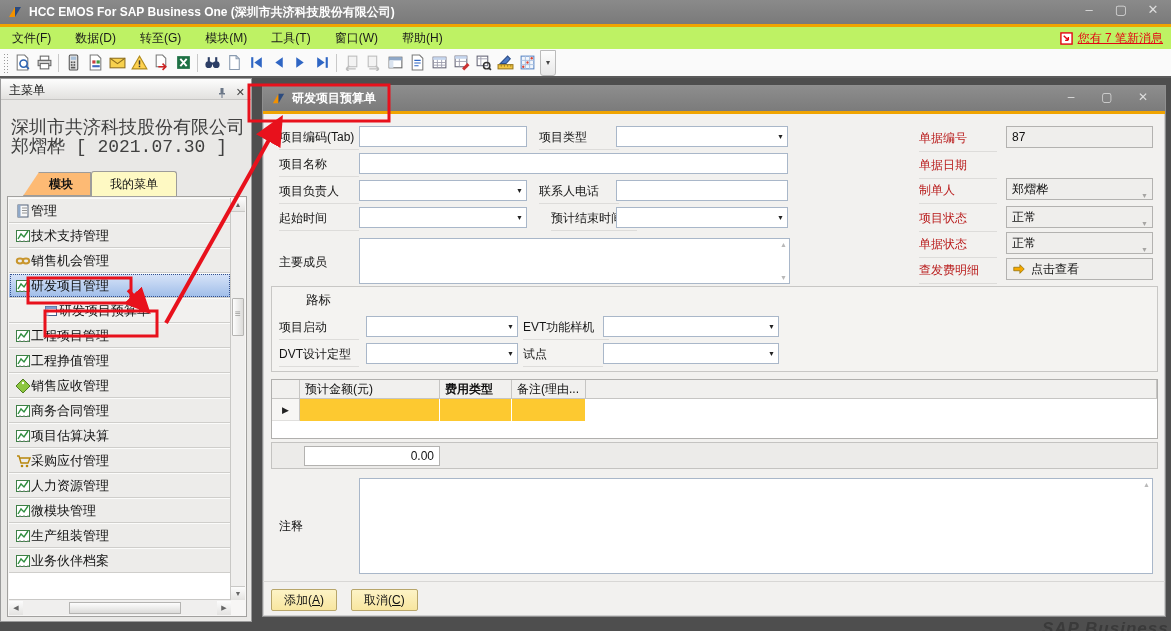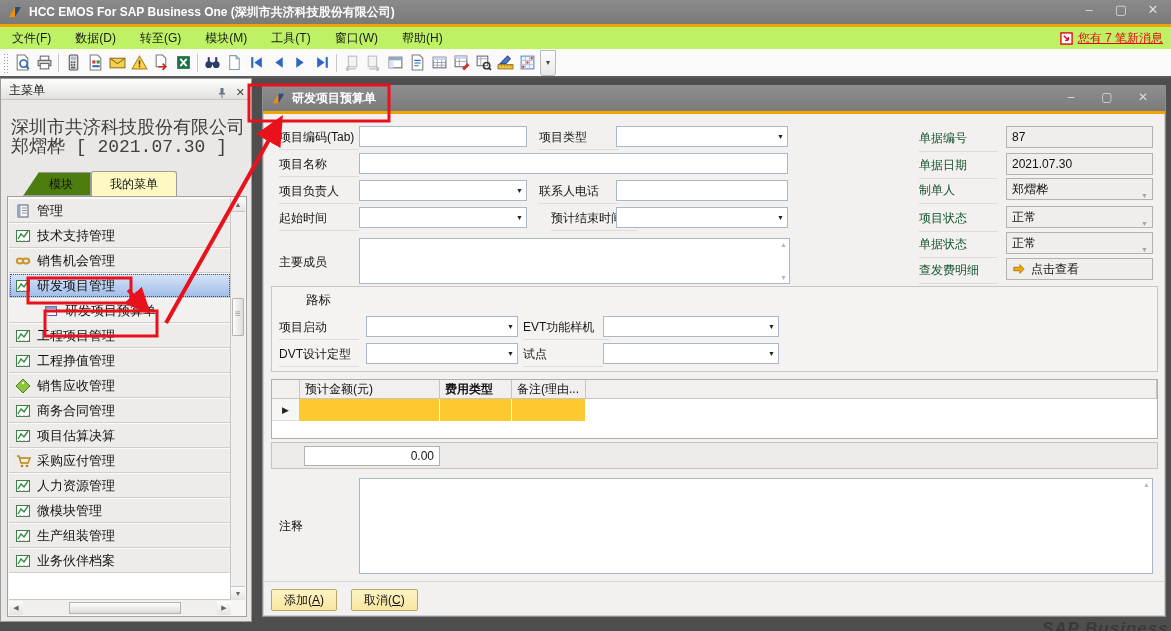--- a/index.html
+++ b/index.html
@@ -25,25 +25,25 @@
   .tb-overflow{width:14px;height:24px;background:linear-gradient(#fdfdfd,#e8e8e8);border:1px solid #bbb;border-radius:0 0 3px 3px;margin-left:2px;display:flex;flex-direction:column;align-items:center;justify-content:center;font-size:8px;color:#444;line-height:4px;}
   
   .sidebar{position:absolute;left:0;top:78px;width:252px;height:544px;background:#e9e8e6;border:1px solid #9a9a9a;box-sizing:border-box;}
   .sb-head{height:20px;background:linear-gradient(#fdfdfd,#e2e1df);border-bottom:1px solid #c6c5c3;display:flex;align-items:flex-end;padding:0 4px 0 8px;}
   .sb-head .t{flex:1;}
   .sb-head svg{width:12px;height:12px;margin-right:8px;}
   .sb-x{color:#444;font-size:11px;margin-right:2px;}
   .sb-co{position:absolute;left:10px;top:40px;line-height:19px;font-size:18px;color:#404040;font-family:Liberation Mono, monospace;}
   .tabs{position:absolute;left:22px;top:92px;height:25px;display:flex;align-items:flex-end;}
   .tab{height:24px;line-height:24px;padding:0 18px;border:1px solid #9d9c9a;border-bottom:none;background:#fef9c3;}
-  .tab.active{background:#4d7c0f;font-weight:normal;clip-path:polygon(0 100%,16px 0,100% 0,100% 100%);padding-left:26px;border:none;box-shadow:inset 0 0 0 1px #9d9c9a;}
+  .tab.active{background:#fdba74;font-weight:bold;clip-path:polygon(0 100%,16px 0,100% 0,100% 100%);padding-left:26px;border:none;box-shadow:inset 0 0 0 1px #9d9c9a;}
   .tab.idle{border-radius:3px 3px 0 0;}
   .list-box{position:absolute;left:6px;top:117px;width:240px;height:421px;background:#f7f6f5;border:1px solid #a2a19f;box-sizing:border-box;}
   .list-items{position:absolute;left:1px;top:1px;right:15px;bottom:16px;overflow:hidden;background:#fff;}
-  .sb-item{height:25px;display:flex;align-items:center;gap:6px;padding-left:6px;background:#edecea;border-bottom:1px solid #cfcecb;border-top:1px solid #fbfbfa;box-sizing:border-box;font-size:13px;}
+  .sb-item{height:25px;display:flex;align-items:center;padding-left:6px;background:#edecea;border-bottom:1px solid #cfcecb;border-top:1px solid #fbfbfa;box-sizing:border-box;font-size:13px;}
   .sb-item svg{width:16px;height:16px;flex:0 0 16px;}
   .sb-item.sub{padding-left:34px;background:#f2f1ef;}
   .sb-item.sel{background:linear-gradient(#d8e4f8,#9fbde9);outline:1px dotted #33508e;outline-offset:-2px;}
   .vscroll{position:absolute;right:1px;top:1px;width:14px;bottom:16px;background:#f0efee;border-left:1px solid #c9c8c6;}
   .vs-btn{height:13px;display:flex;align-items:center;justify-content:center;font-size:7px;color:#666;background:linear-gradient(#fcfcfc,#e4e3e1);border-bottom:1px solid #c9c8c6;}
   .vs-btn.dn{position:absolute;bottom:0;left:0;right:0;border-top:1px solid #c9c8c6;border-bottom:none;}
   .vs-thumb{position:absolute;left:1px;right:1px;top:100px;height:36px;background:linear-gradient(90deg,#fdfdfd,#dcdbd9);border:1px solid #b5b4b2;border-radius:1px;}
   .vs-thumb:after{content:"≡";position:absolute;left:2px;top:9px;color:#9a9a98;font-size:10px;}
   .hscroll{position:absolute;left:1px;right:15px;bottom:1px;height:15px;background:#f0efee;border-top:1px solid #c9c8c6;}
   .hs-btn{position:absolute;top:1px;width:14px;bottom:0;display:flex;align-items:center;justify-content:center;font-size:7px;color:#666;background:linear-gradient(#fcfcfc,#e4e3e1);}
@@ -56,21 +56,21 @@
   .cw-body{position:absolute;left:0;top:28px;right:0;bottom:0;}
   .f-label{position:absolute;color:#151515;border-bottom:1px solid #dddcda;padding-bottom:3px;width:80px;}
   .f-label.nb{border-bottom:none;}
   .inp{position:absolute;height:21px;background:#fff;border:1px solid #a9b7c9;box-sizing:border-box;}
   .dd .arr{position:absolute;right:3px;top:6px;font-size:7px;color:#222;}
   .ta{position:absolute;background:#fff;border:1px solid #a9b7c9;box-sizing:border-box;}
   .ta .sup{position:absolute;right:2px;top:2px;font-size:7px;color:#b9b9b9;}
   .ta .sdn{position:absolute;right:2px;bottom:2px;font-size:7px;color:#b9b9b9;}
   
   .r-row{position:absolute;left:648px;width:248px;height:24px;}
-  .r-label{position:absolute;left:8px;top:4px;width:78px;border-bottom:1px solid #dddcda;padding-bottom:4px;color:#14532d;}
+  .r-label{position:absolute;left:8px;top:4px;width:78px;border-bottom:1px solid #dddcda;padding-bottom:4px;color:#b91c1c;}
   .r-field{position:absolute;left:95px;top:0;width:147px;height:22px;background:#efeeec;border:1px solid #b3b2b0;box-sizing:border-box;line-height:20px;padding-left:5px;color:#111;}
   .r-field .arr{position:absolute;right:4px;top:7px;font-size:7px;color:#a6a5a3;}
   .r-link{position:absolute;left:95px;top:0;width:147px;height:22px;background:#efeeec;border:1px solid #b3b2b0;box-sizing:border-box;display:flex;align-items:center;gap:5px;padding-left:5px;}
   .r-link svg{width:14px;height:14px;}
   
   .gbox{position:absolute;left:8px;top:172px;width:887px;height:86px;border:1px solid #c8c7c5;background:#f4f3f1;box-sizing:border-box;}
   .gbox .cap{position:absolute;left:34px;top:5px;font-size:12.5px;}
   
   .grid{position:absolute;left:8px;top:265px;width:887px;height:60px;background:#fff;border:1px solid #b0afad;box-sizing:border-box;}
   .g-head{position:absolute;top:0;height:19px;background:#f1f0ee;border-right:1px solid #c6c5c3;border-bottom:1px solid #c6c5c3;box-sizing:border-box;line-height:18px;padding-left:5px;overflow:hidden;white-space:nowrap;}
@@ -530,21 +530,20 @@
           <span class="sdn">▼</span>
         </span>
 
       <div id="right-fields">
           <div class="r-row" style="top: 12px;">
             <span class="r-label">单据编号</span>
             <span class="r-field">87</span>
           </div>
           <div class="r-row" style="top: 39px;">
             <span class="r-label">单据日期</span>
-            <span class="r-field">2021.07.30</span>
           </div>
           <div class="r-row" style="top: 64px;">
             <span class="r-label">制单人</span>
             <span class="r-field">郑熠桦<span class="arr">▼</span></span>
           </div>
           <div class="r-row" style="top: 92px;">
             <span class="r-label">项目状态</span>
             <span class="r-field">正常<span class="arr">▼</span></span>
           </div>
           <div class="r-row" style="top: 118px;">

